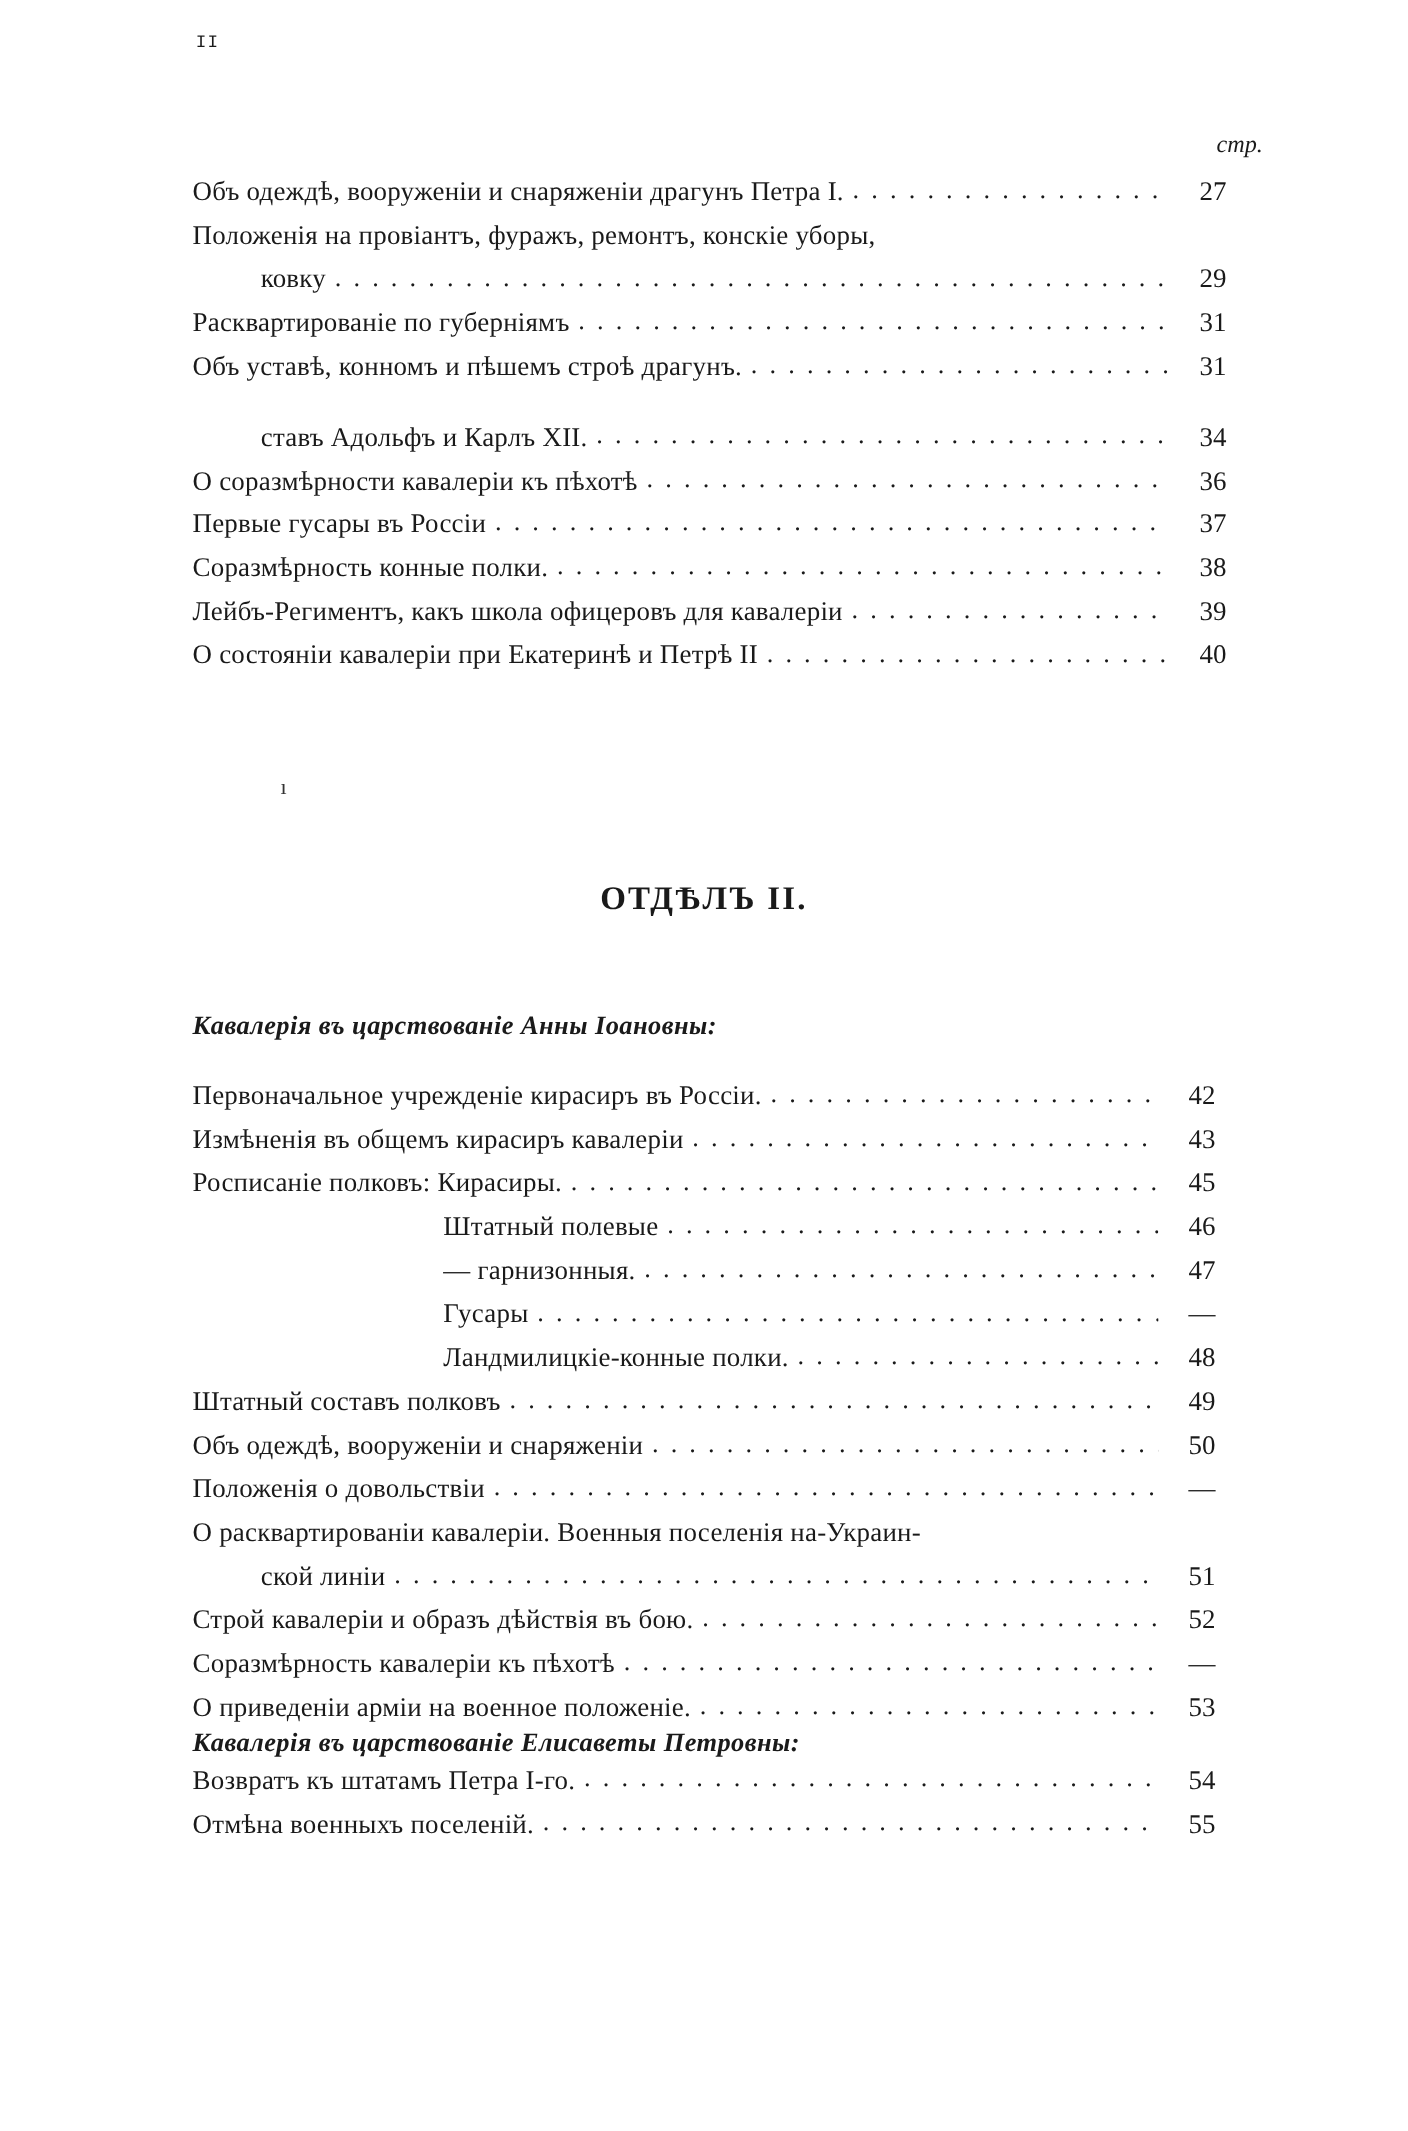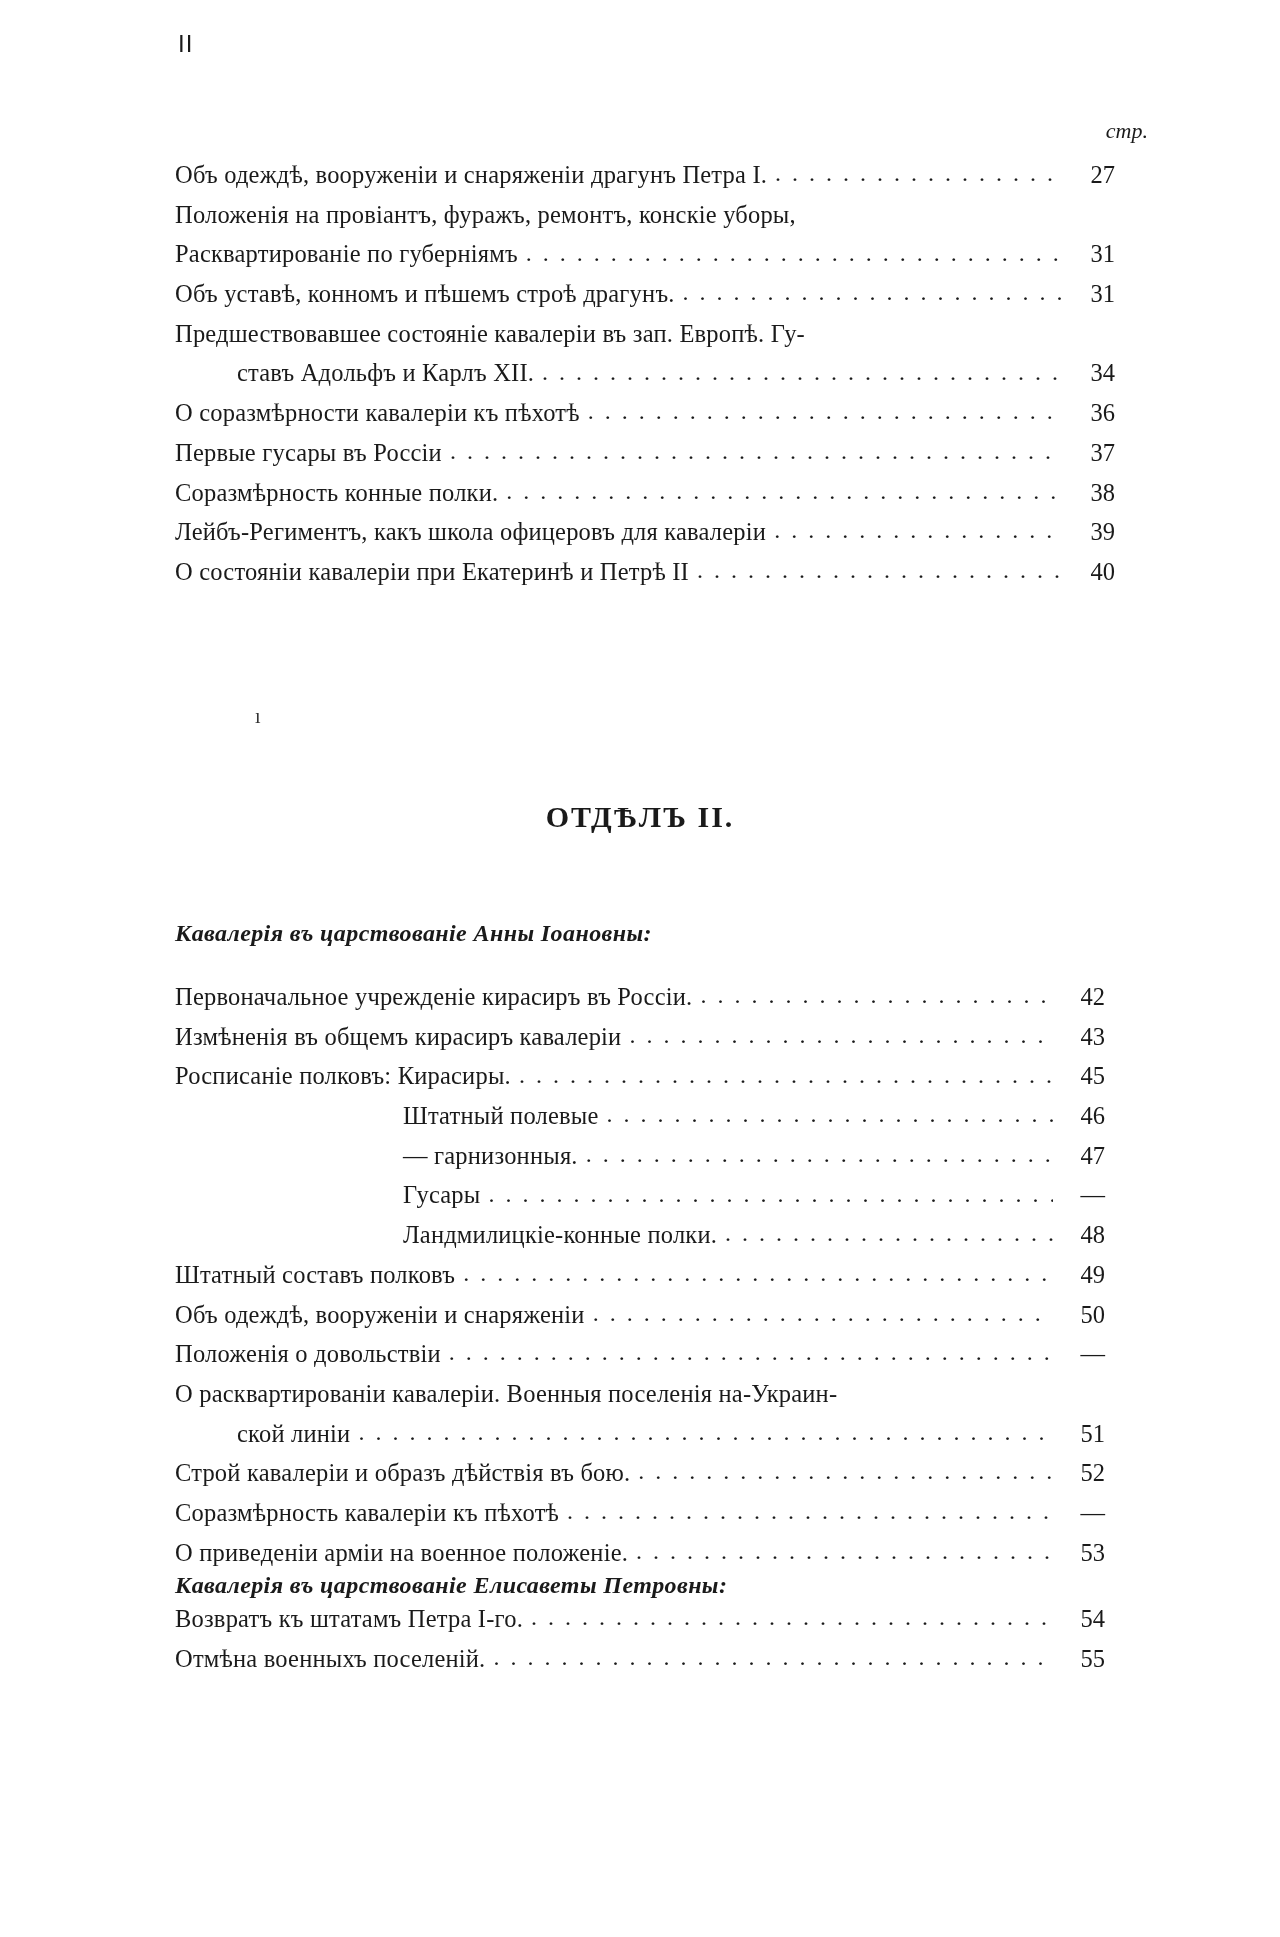--- a/index.html
+++ b/index.html
@@ -18,23 +18,23 @@
     position: relative;
     width: 1280px;
     height: 1937px;
     box-sizing: border-box;
     padding: 0;
   }
   .folio {
     position: absolute;
     top: 30px;
     left: 178px;
-    font-size: 24px;
+    font-size: 16px;
     letter-spacing: 1px;
-    font-family: Liberation Sans, sans-serif;
+    font-family: Liberation Mono, monospace;
     text-align: center;
   }
   .col-header {
     position: absolute;
     top: 118px;
     right: 132px;
     font-size: 22px;
     font-style: italic;
     font-family: "Liberation Serif", serif;
   }
@@ -130,32 +130,36 @@
       <div class="entry">
         <span class="txt">Объ одеждѣ, вооруженіи и снаряженіи драгунъ Петра I.</span>
         <span class="leader"></span>
         <span class="pg">27</span>
       </div>
       <div class="entry noleader">
         <span class="txt">Положенія на провіантъ, фуражъ, ремонтъ, конскіе уборы,</span>
         <span class="leader"></span>
         <span class="pg"></span>
       </div>
+      <div class="entry indent1">
+        <span class="txt">ковку</span>
+        <span class="leader"></span>
+        <span class="pg">29</span>
+      </div>
       <div class="entry">
         <span class="txt">Расквартированіе по губерніямъ</span>
         <span class="leader"></span>
         <span class="pg">31</span>
       </div>
       <div class="entry">
         <span class="txt">Объ уставѣ, конномъ и пѣшемъ строѣ драгунъ.</span>
         <span class="leader"></span>
         <span class="pg">31</span>
       </div>
       <div class="entry noleader">
-        <span class="txt">Предшествовавшее состояніе кавалеріи въ зап. Европѣ. Гу-</span>
         <span class="leader"></span>
         <span class="pg"></span>
       </div>
       <div class="entry indent1">
         <span class="txt">ставъ Адольфъ и Карлъ XII.</span>
         <span class="leader"></span>
         <span class="pg">34</span>
       </div>
       <div class="entry">
         <span class="txt">О соразмѣрности кавалеріи къ пѣхотѣ</span>

